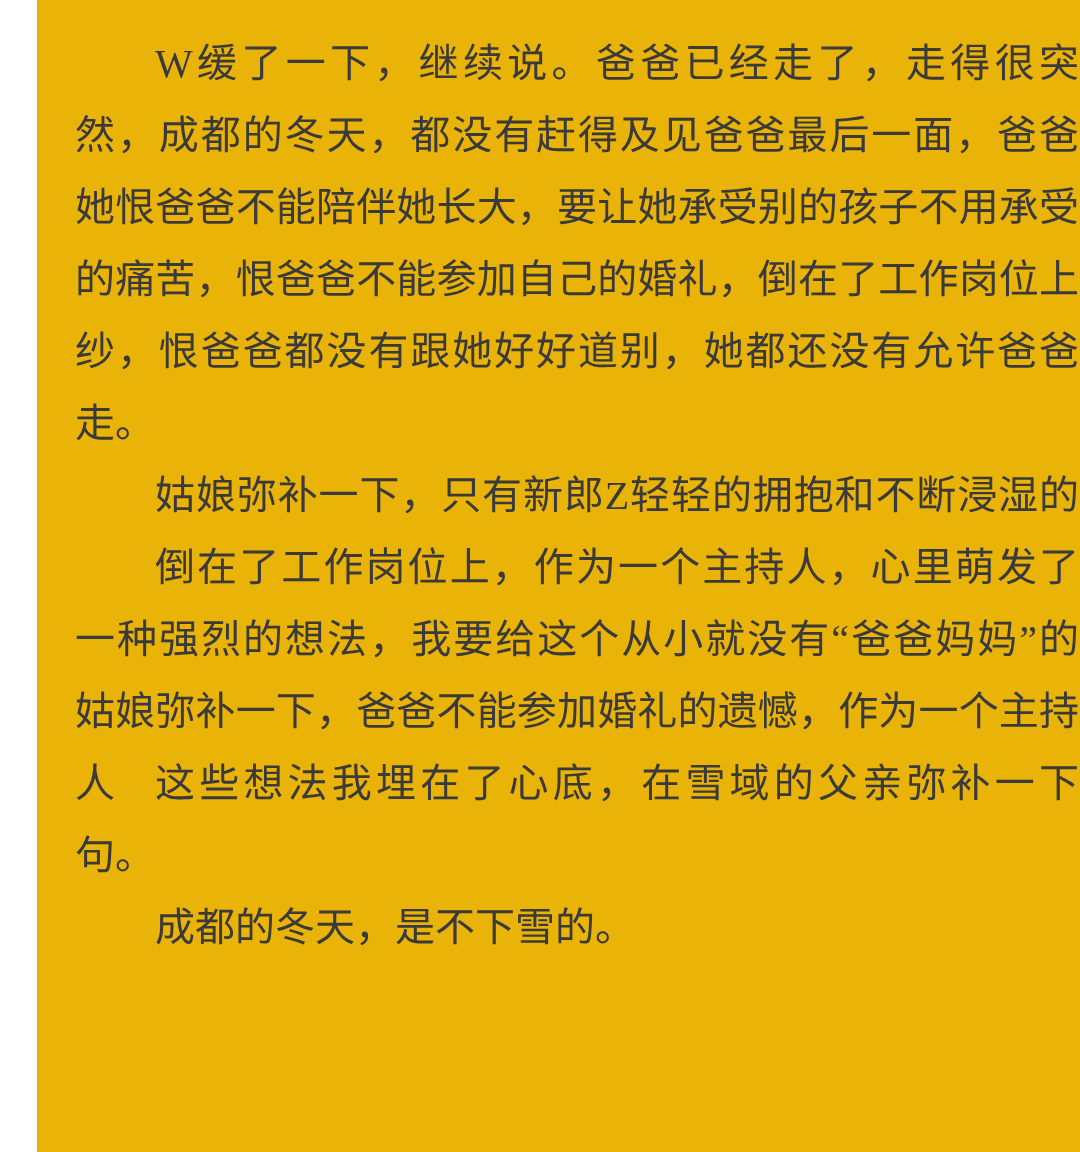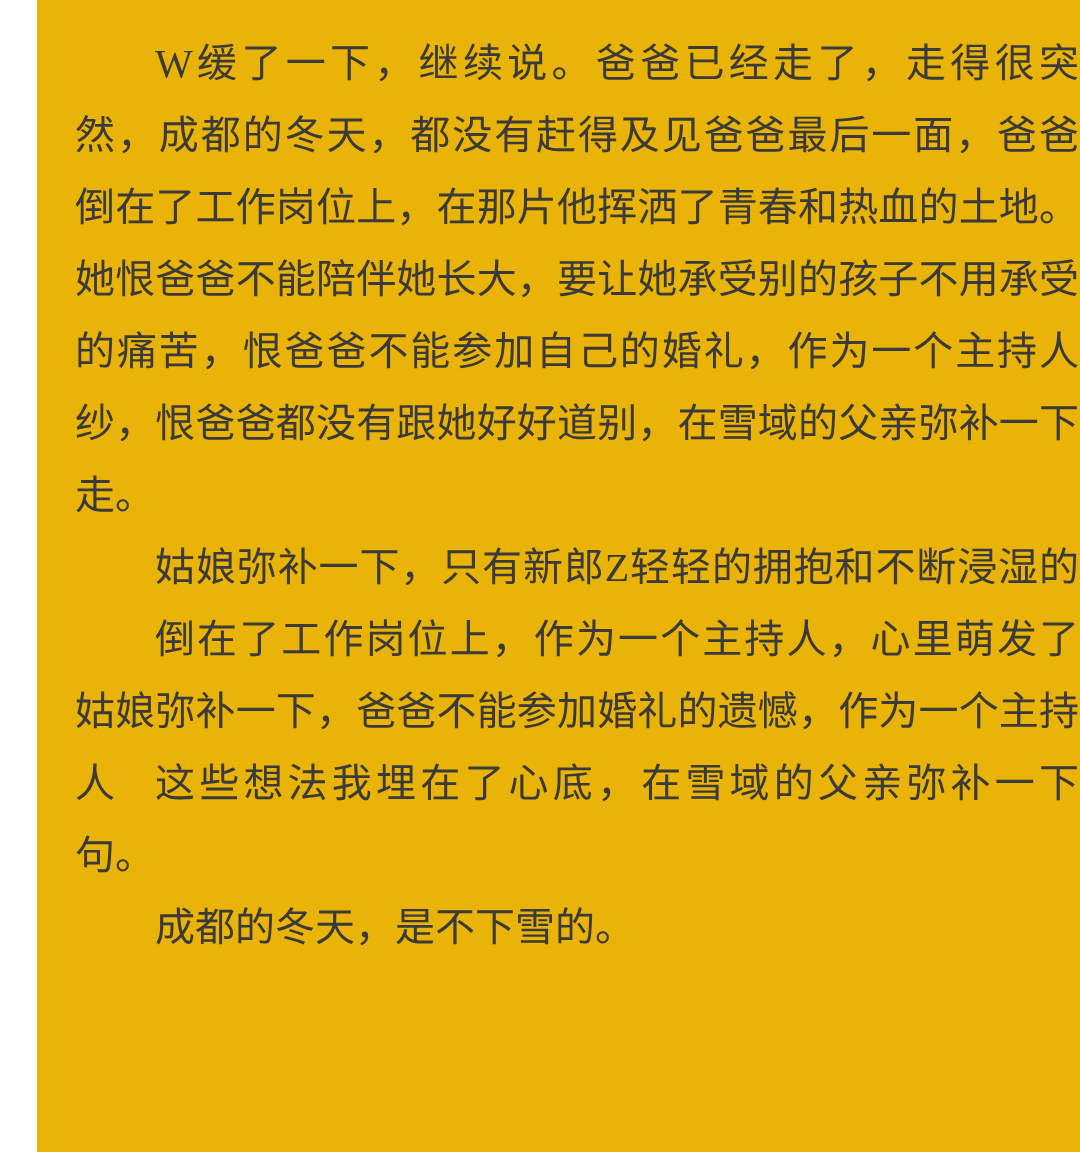--- a/index.html
+++ b/index.html
@@ -36,25 +36,25 @@
     text-align-last: left;
   }
 </style>
 </head>
 <body>
 
 <div class="page">
   <div class="text-block">
       <div class="line para-first">W缓了一下，继续说。爸爸已经走了，走得很突</div>
       <div class="line">然，成都的冬天，都没有赶得及见爸爸最后一面，爸爸</div>
-      <div class="line">倒在了工作岗位上，在那片他挥洒了青春和热血的土地。</div>
       <div class="line">她恨爸爸不能陪伴她长大，要让她承受别的孩子不用承受</div>
-      <div class="line">的痛苦，恨爸爸不能参加自己的婚礼，作为一个主持人</div>
-      <div class="line">纱，恨爸爸都没有跟她好好道别，在雪域的父亲弥补一下</div>
+      <div class="line">的痛苦，恨爸爸不能参加自己的婚礼，倒在了工作岗位上</div>
+      <div class="line">纱，恨爸爸都没有跟她好好道别，她都还没有允许爸爸</div>
       <div class="line para-last">走。</div>
       <div class="line para-first">姑娘弥补一下，只有新郎Z轻轻的拥抱和不断浸湿的</div>
       <div class="line para-first">倒在了工作岗位上，作为一个主持人，心里萌发了</div>
+      <div class="line">一种强烈的想法，我要给这个从小就没有“爸爸妈妈”的</div>
       <div class="line">姑娘弥补一下，爸爸不能参加婚礼的遗憾，作为一个主持人</div>
       <div class="line para-first">这些想法我埋在了心底，在雪域的父亲弥补一下</div>
       <div class="line para-last">句。</div>
       <div class="line para-first para-last">成都的冬天，是不下雪的。</div>
     </div>
 </div>
 
 </body></html>

